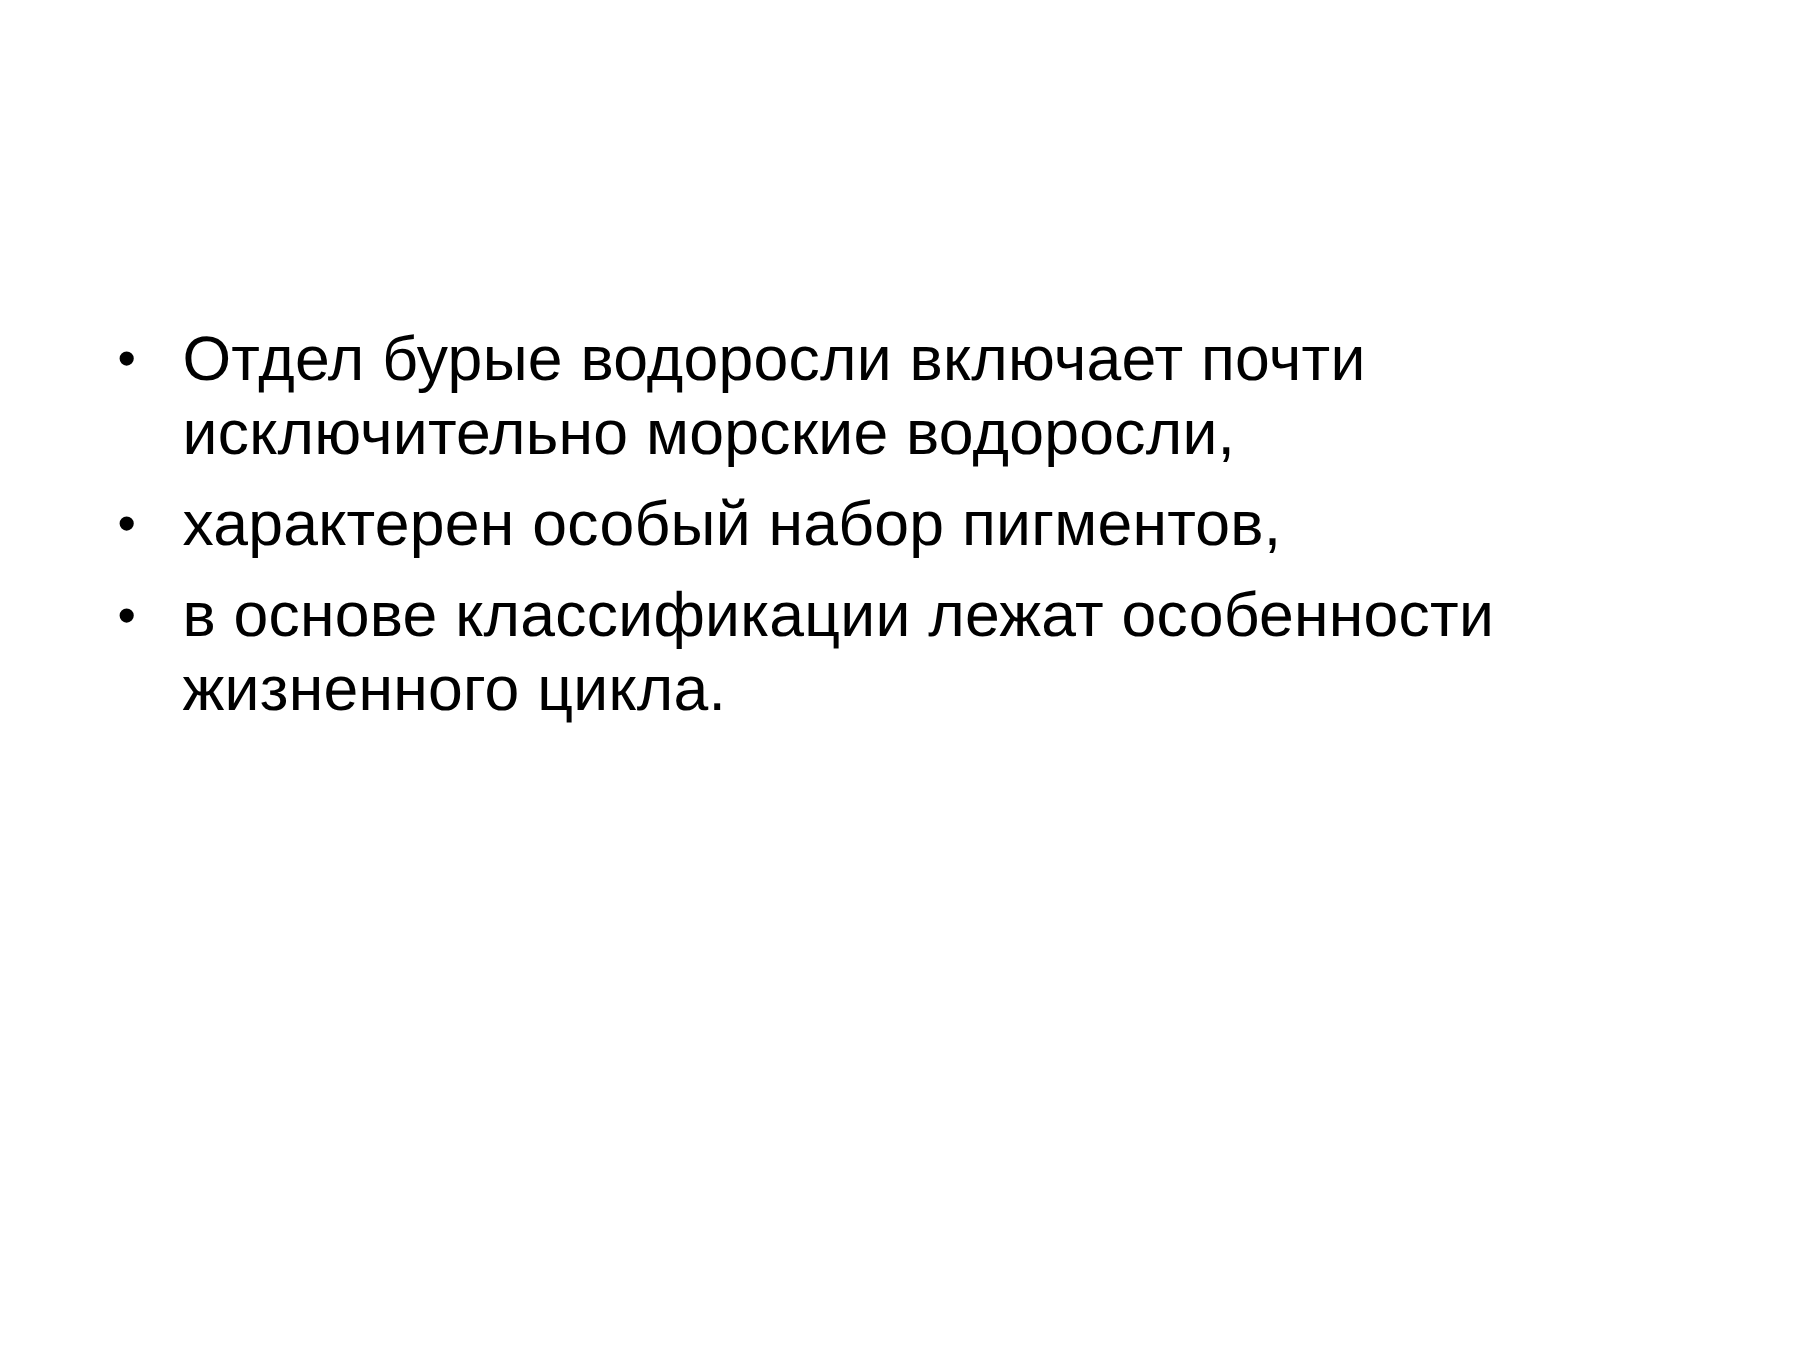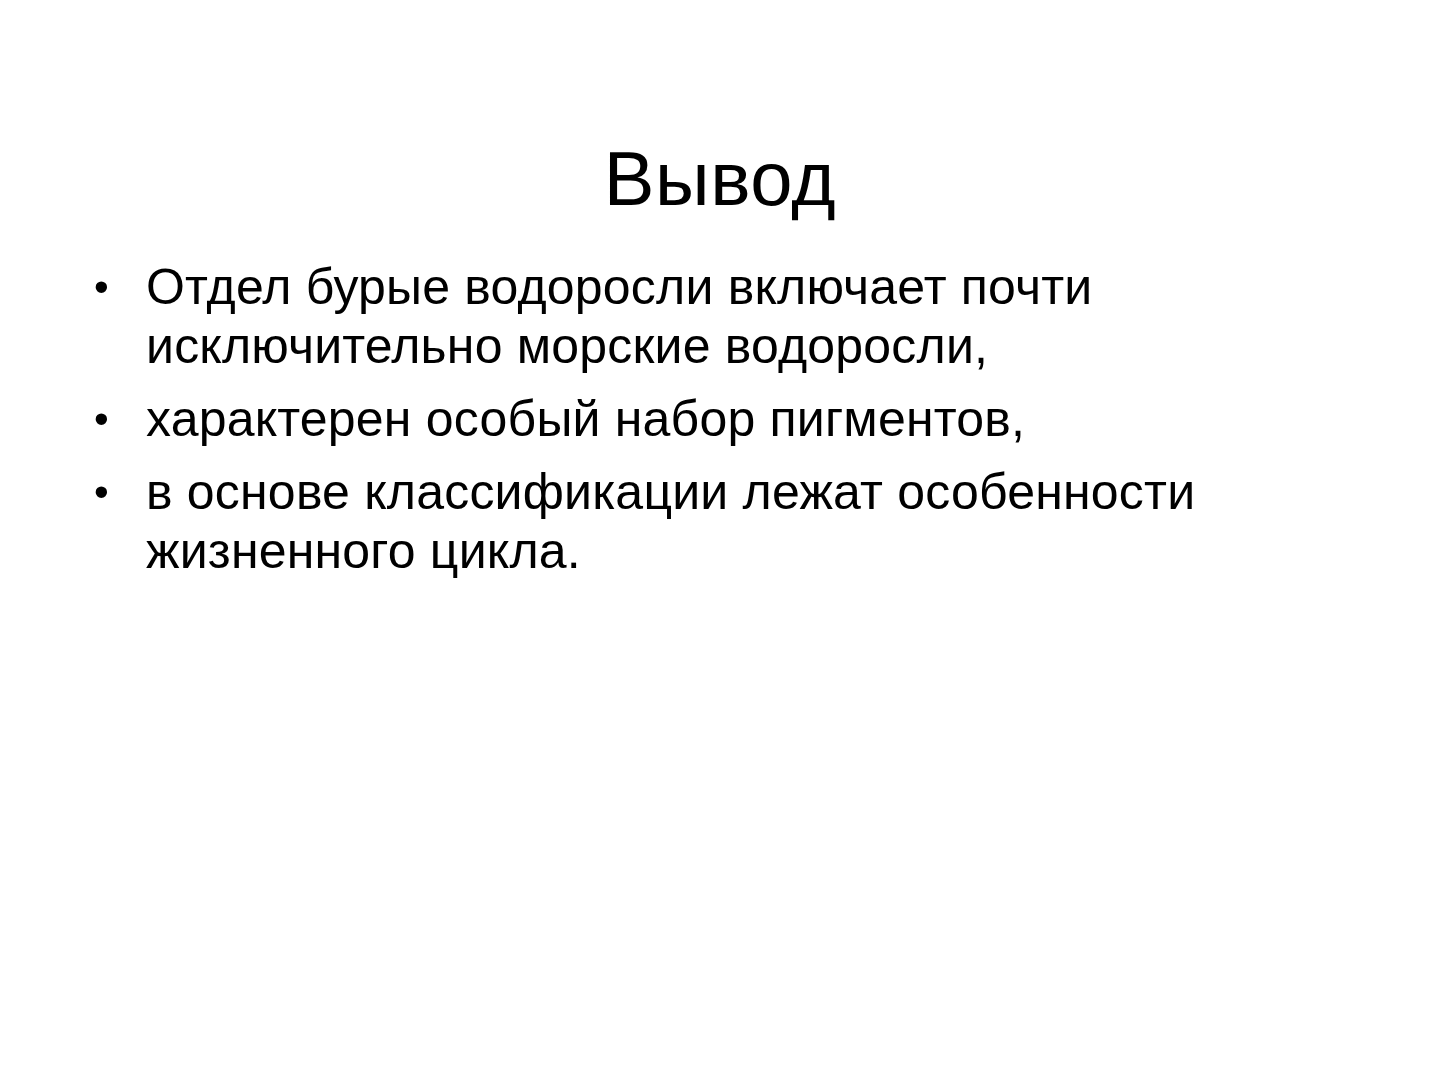--- a/index.html
+++ b/index.html
@@ -57,21 +57,20 @@
   }
   .bullet-text {
     display: block;
   }
 </style>
 </head>
 <body>
 
 <div class="slide">
 
-  <h1 class="slide-title">Вывод</h1>
 
   <ul class="bullet-list">
     <li class="bullet-item">
       <span class="bullet-marker">•</span>
       <span class="bullet-text">Отдел бурые водоросли включает почти исключительно морские водоросли,</span>
     </li>
     <li class="bullet-item">
       <span class="bullet-marker">•</span>
       <span class="bullet-text"> характерен особый набор пигментов,</span>
     </li>

